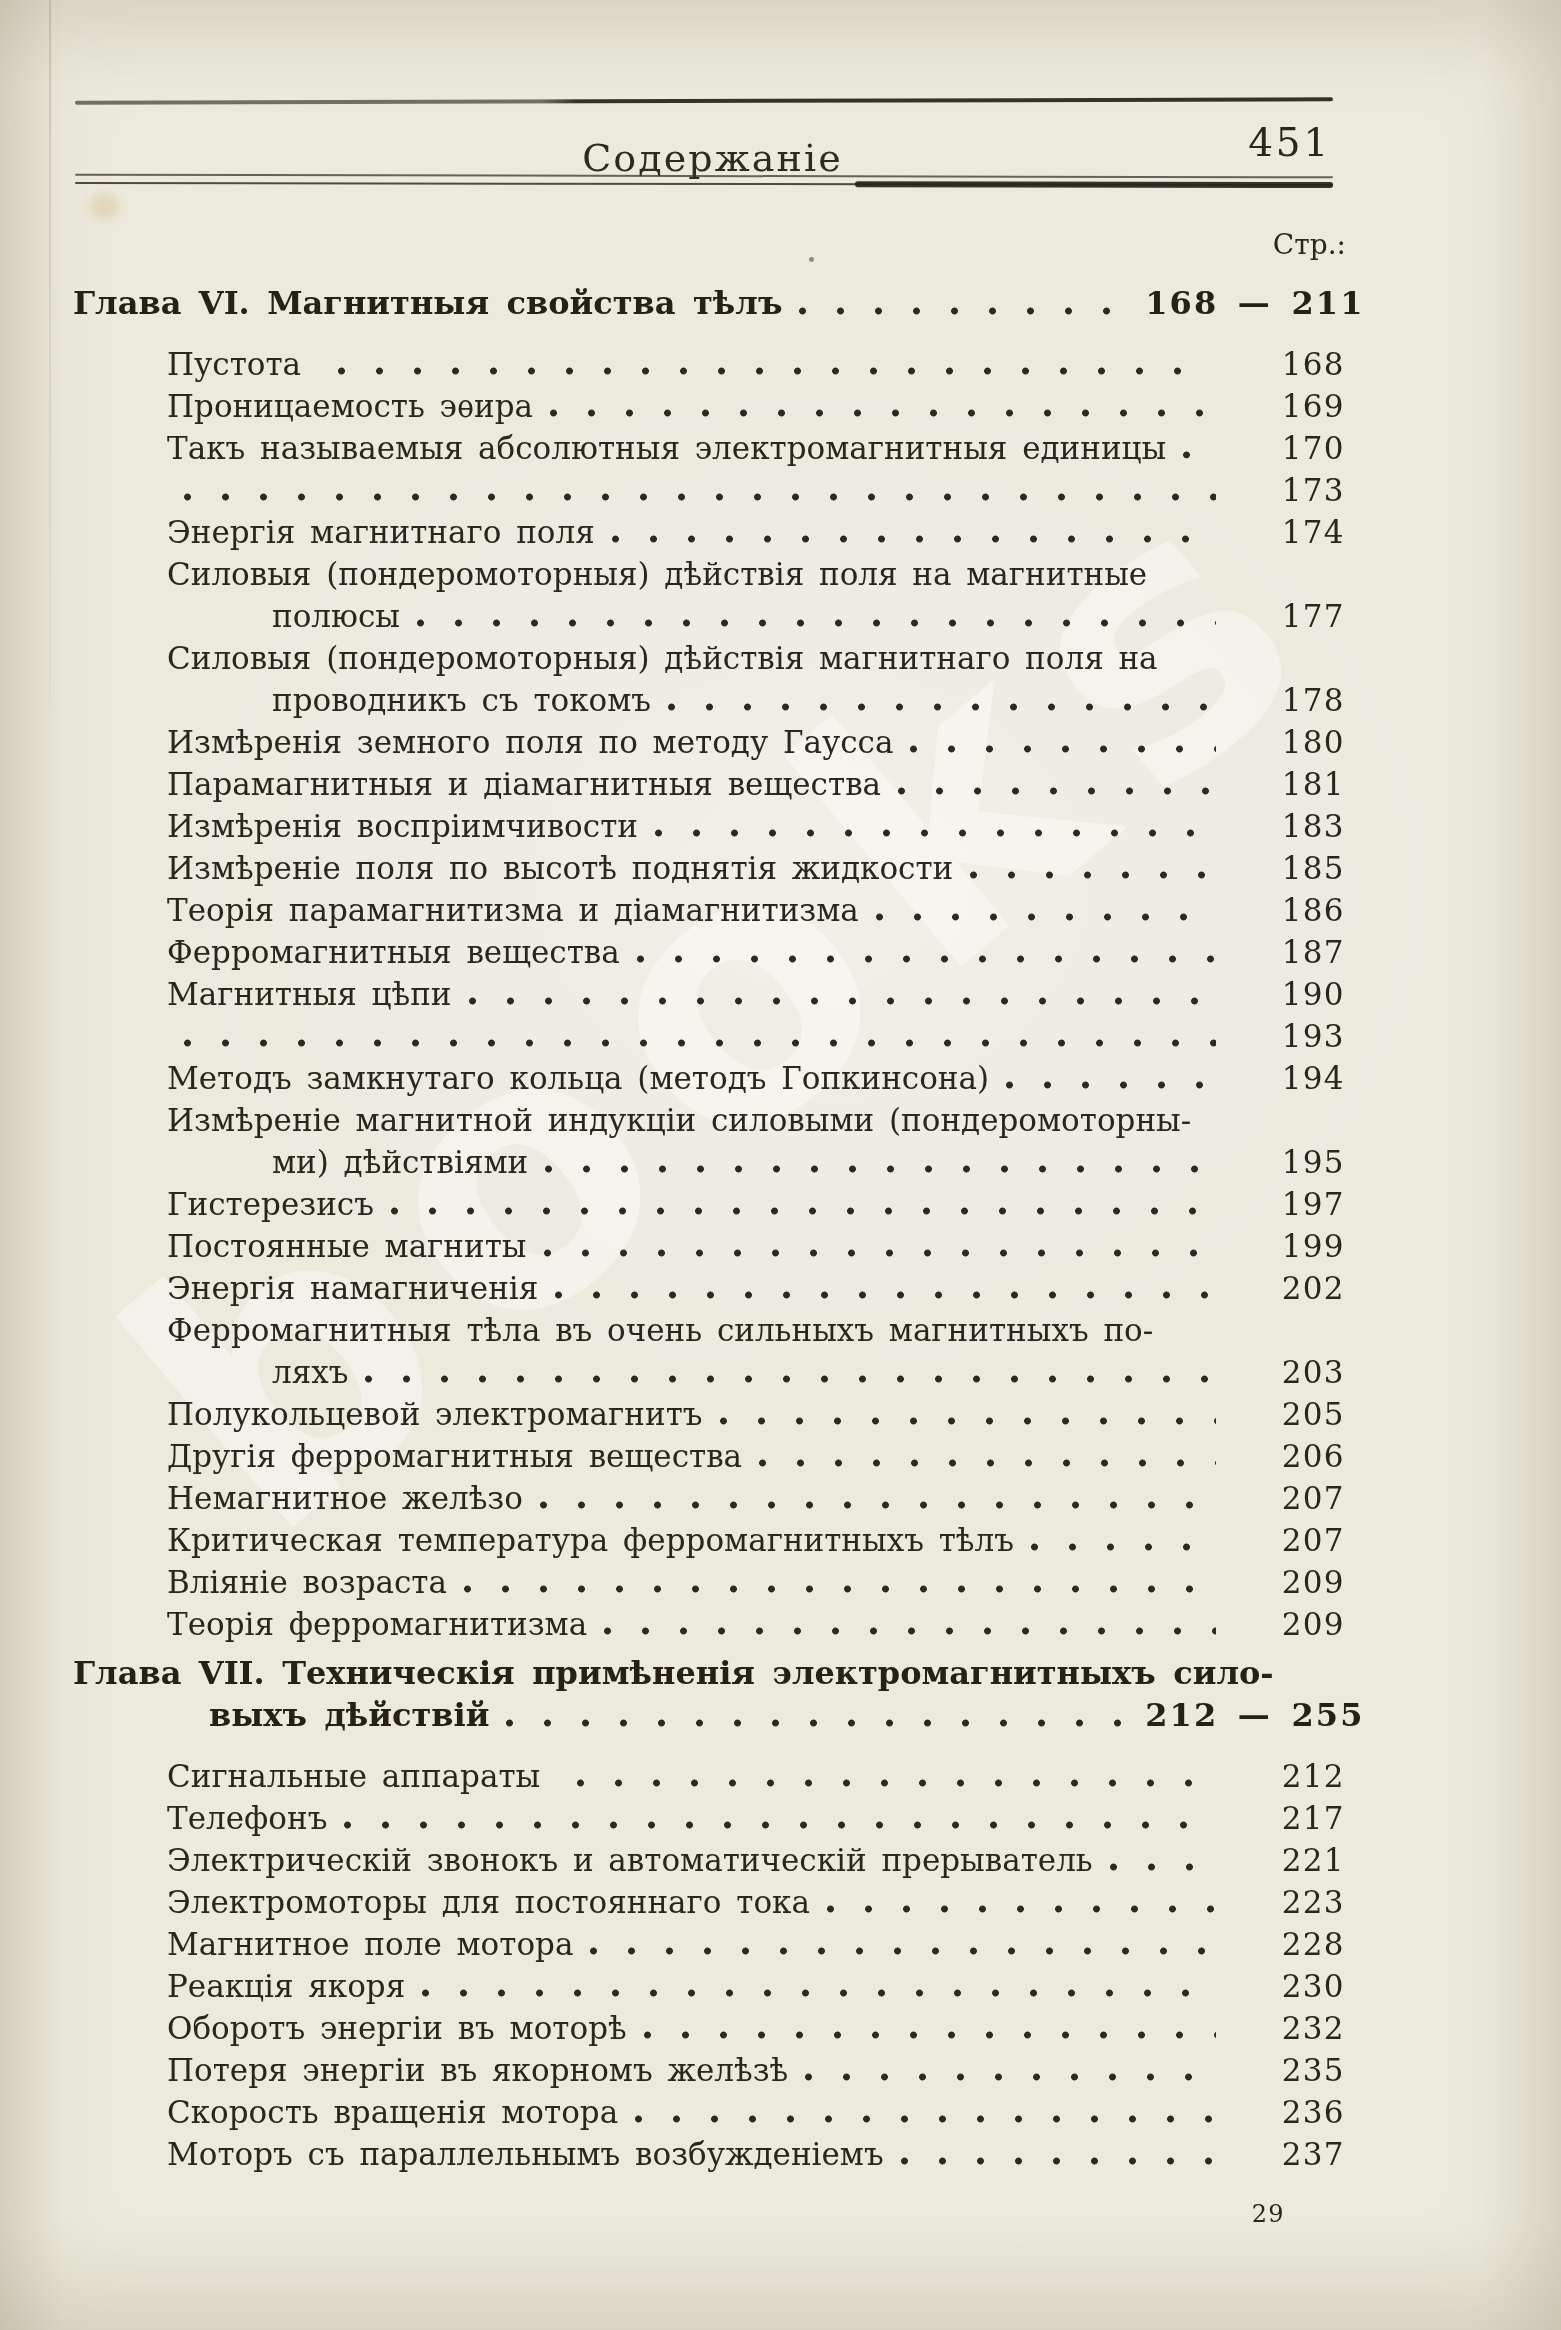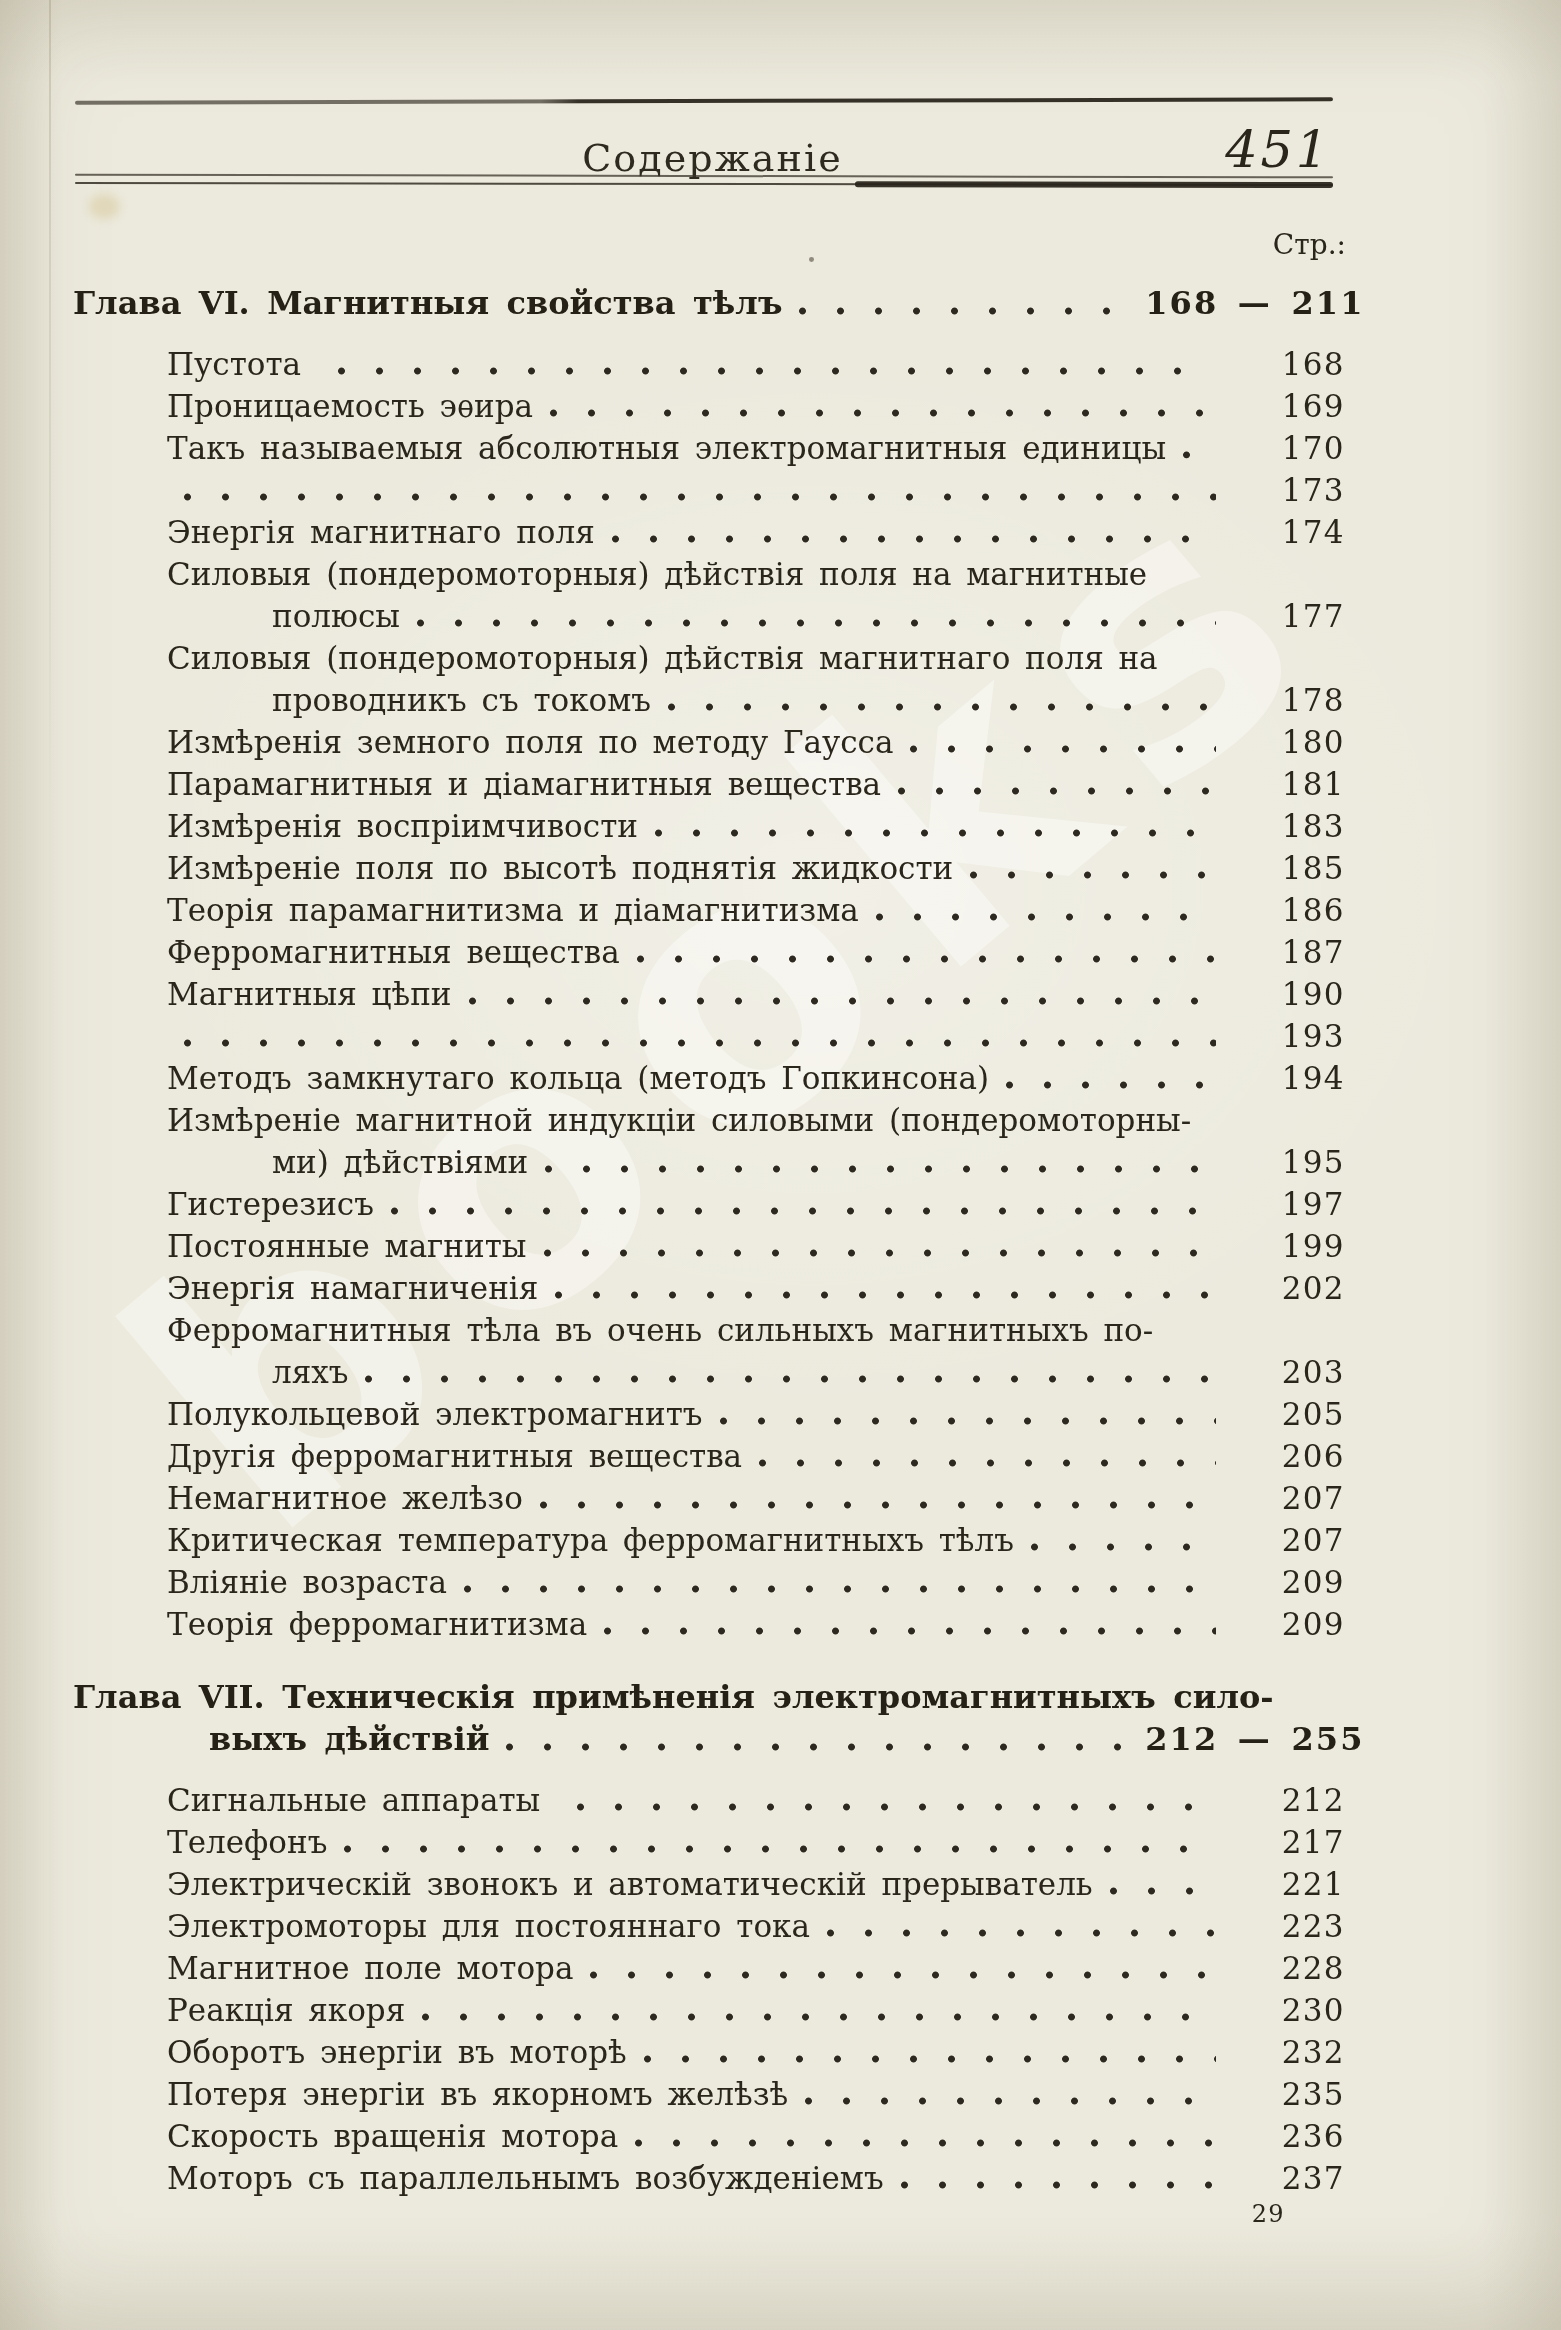--- a/index.html
+++ b/index.html
@@ -62,41 +62,41 @@
     background:rgba(40,35,26,0.92);border-radius:2.8px;
   }
   
   .header-title{
     position:absolute;left:0;right:136px;top:136px;
     text-align:center;font-size:38px;letter-spacing:2.1px;color:#2f2a20;
     white-space:nowrap;
   }
   .folio{
     position:absolute;right:230px;top:120px;
-    font-size:51px;letter-spacing:2.8px;color:#2b261c;font-style:italic;
+    font-size:39px;letter-spacing:2.8px;color:#2b261c;
   }
   .col-label{
     position:absolute;right:215px;top:228px;
     font-size:28px;color:#2b261c;
   }
   
   .toc{
     position:absolute;left:73px;top:279px;width:1272px;
   }
   .row{
     display:flex;align-items:flex-end;height:42px;
     font-size:31px;line-height:1.05;white-space:nowrap;
     word-spacing:4.9px;color:#2b261c;
   }
   .row.chapter{font-weight:bold;font-size:32px;word-spacing:6.3px;color:#262116;}
   .row.entry{padding-left:94px;}
   .row.entry.cont{padding-left:199px;}
   .row.chapter.cont{padding-left:136px;}
   .row.entry.gap{margin-top:18px;gap:20px;}
-  .row.chapter.gap{margin-top:32px;}
+  .row.chapter.gap{margin-top:8px;}
   .label{flex:none;}
   .leader{
     flex:1 1 auto;min-width:0;height:9.8px;
     margin:0 24px 4.9px 17px;
     background-image:radial-gradient(circle at 3.5px 4.9px, #2d2820 3px, rgba(0,0,0,0) 3.8px);
     background-size:38px 9.8px;background-repeat:repeat-x;
   }
   .num{flex:none;width:105px;text-align:right;letter-spacing:1.4px;}
   .num.range{width:auto;min-width:105px;margin-right:-19.6px;font-weight:bold;letter-spacing:2.1px;}
   .signature{

